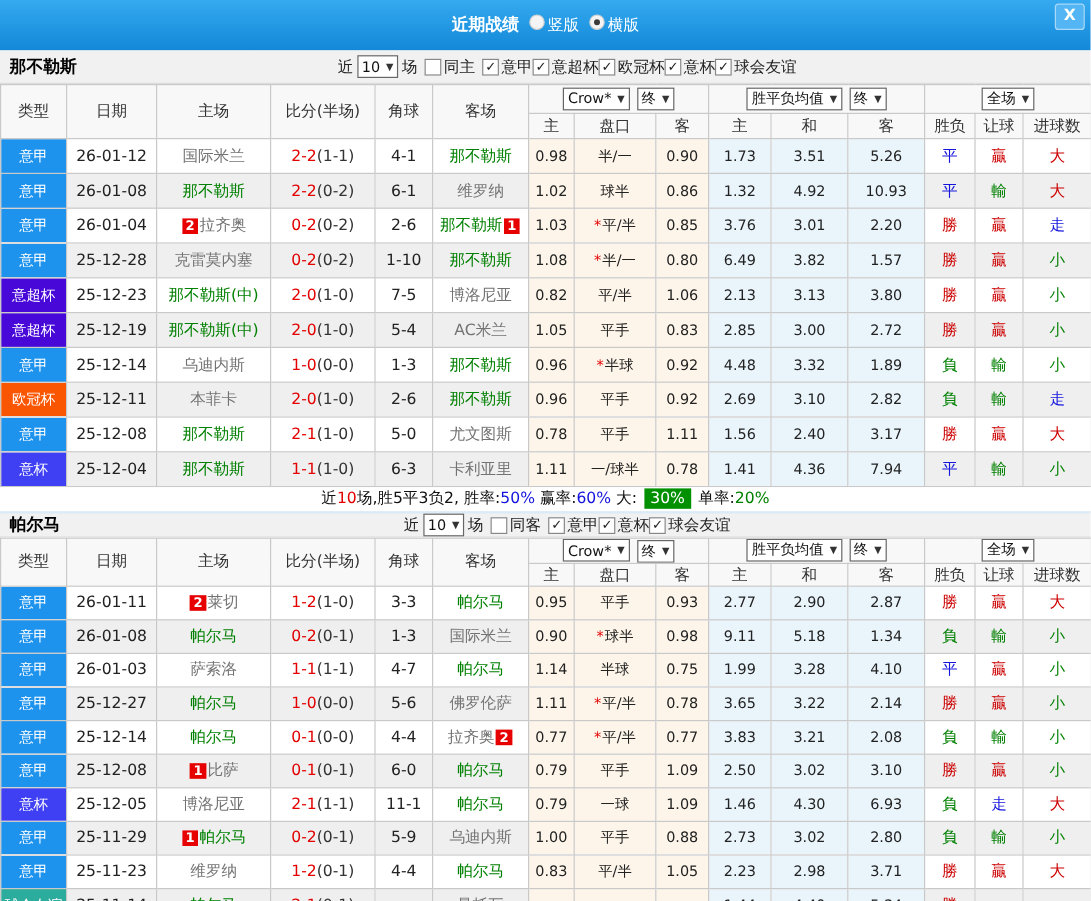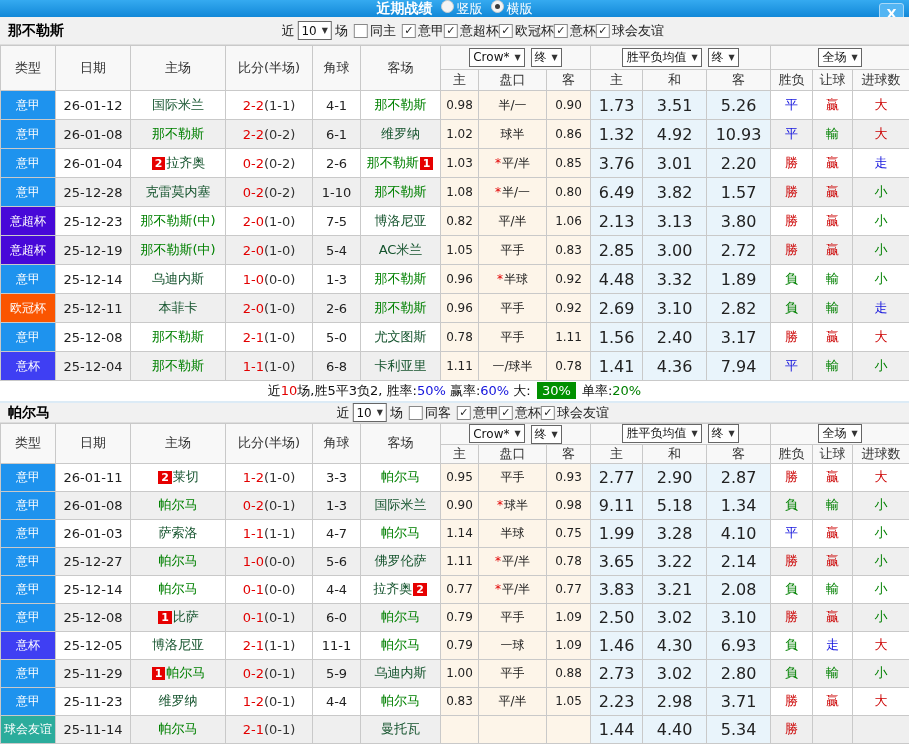--- a/index.html
+++ b/index.html
@@ -1,19 +1,19 @@
 <!DOCTYPE html>
 <html><head>
 <meta charset="utf-8">
 <style>
   html,body{margin:0;padding:0;background:#fff;}
   .app{width:909px;height:751px;overflow:hidden;position:relative;background:#fff;
        font-family:"DejaVu Sans","Liberation Sans",sans-serif;font-size:13px;color:#222;}
   
-  .titlebar{height:17px;background:linear-gradient(#35aaf0,#1288d8);display:flex;align-items:center;justify-content:center;position:relative;color:#fff;}
+  .titlebar{height:42px;background:linear-gradient(#35aaf0,#1288d8);display:flex;align-items:center;justify-content:center;position:relative;color:#fff;}
   .title{font-weight:bold;font-size:14px;}
   .radio-wrap{display:inline-flex;align-items:flex-start;margin-left:8px;cursor:pointer;}
   .radio{width:11px;height:11px;border-radius:50%;background:#f4f4f4;border:1px solid #cfcfcf;display:inline-block;position:relative;margin-right:3px;}
   .radio.checked::after{content:"";position:absolute;left:3px;top:3px;width:5px;height:5px;border-radius:50%;background:#3a3a3a;}
   .close-btn{position:absolute;right:5px;top:3px;width:23px;height:20px;background:#53b5f3;border:1px solid #a9d9f8;border-radius:3px;color:#fff;font-weight:bold;font-size:13px;text-align:center;line-height:19px;cursor:pointer;}
   
   .section-hdr{height:27px;background:#f1f1f1;border-bottom:1px solid #ddd;position:relative;display:flex;align-items:center;}
   .sec1 .section-hdr{height:19px;border-top:2px solid #dcebf6;}
   .team-name{font-weight:bold;font-size:14px;color:#000;margin-left:8px;}
   .filters{position:absolute;left:52%;transform:translateX(-50%);display:flex;align-items:center;white-space:nowrap;font-size:13px;color:#222;}
@@ -23,24 +23,24 @@
   .checkbox{width:12px;height:12px;border:1px solid #888;background:#fff;display:inline-block;text-align:center;line-height:11px;font-size:11px;color:#222;margin-right:2px;cursor:pointer;flex:none;}
   
   table{border-collapse:collapse;table-layout:fixed;width:909px;}
   td{border:1px solid #c9c9c9;text-align:center;overflow:hidden;white-space:nowrap;padding:0;font-size:13px;}
   thead td{background:#f8f8f8;color:#333;}
   .t0 thead tr.h1{height:24px;} .t0 thead tr.h2{height:21px;} .t0 tbody tr{height:29px;}
   .t1 thead tr.h1{height:20px;} .t1 thead tr.h2{height:17px;} .t1 tbody tr{height:28px;}
   tbody td.plain{background:#fff;}
   tbody tr.alt td.plain{background:#efefef;}
   td.cream{background:#fdf5e9;font-size:12px;}
-  td.blue{background:#e9f4fb;font-size:16px;}
+  td.blue{background:#e9f4fb;font-size:12px;}
   td.type-cell{color:#fff;font-size:12px;}
   .ft{color:#e20000;} .ht{color:#333;margin-top:32px;}
-  .tname{color:#14532d;} .tname.green{color:#008000;}
+  .tname{color:#737373;} .tname.green{color:#008000;}
   .badge{display:inline-block;background:#e60000;color:#fff;font-size:11px;line-height:13px;padding:0 3px;margin:0 1px;font-weight:bold;}
   .star{color:#e20000;margin-right:1px;}
   .res-r{color:#cc0000;} .res-g{color:#008000;} .res-b{color:#1414dd;}
   
   .summary{height:20px;line-height:20px;text-align:center;font-size:13px;color:#111;background:#fff;}
   .summary .red{color:#e20000;} .summary .bluev{color:#1414dd;} .summary .greenv{color:#008000;}
   .summary .chip{background:#009000;color:#fff;padding:1px 5px;margin:0 2px;}
 </style>
 </head>
 <body>
@@ -294,21 +294,21 @@
               <td class="blue">3.17</td>
               <td class="plain res-r">勝</td>
               <td class="plain res-r">贏</td>
               <td class="plain res-r">大</td>
             </tr>
             <tr class="alt">
               <td class="type-cell" style="background: rgb(63, 63, 243);">意杯</td>
               <td class="plain">25-12-04</td>
               <td class="plain"><span class="tname green">那不勒斯</span></td>
               <td class="plain"><span class="ft">1-1</span><span class="ht">(1-0)</span></td>
-              <td class="plain">6-8</td>
+              <td class="plain">6-3</td>
               <td class="plain"><span class="tname">卡利亚里</span></td>
               <td class="cream">1.11</td>
               <td class="cream"><span>一/球半</span></td>
               <td class="cream">0.78</td>
               <td class="blue">1.41</td>
               <td class="blue">4.36</td>
               <td class="blue">7.94</td>
               <td class="plain res-b">平</td>
               <td class="plain res-g">輸</td>
               <td class="plain res-g">小</td>

